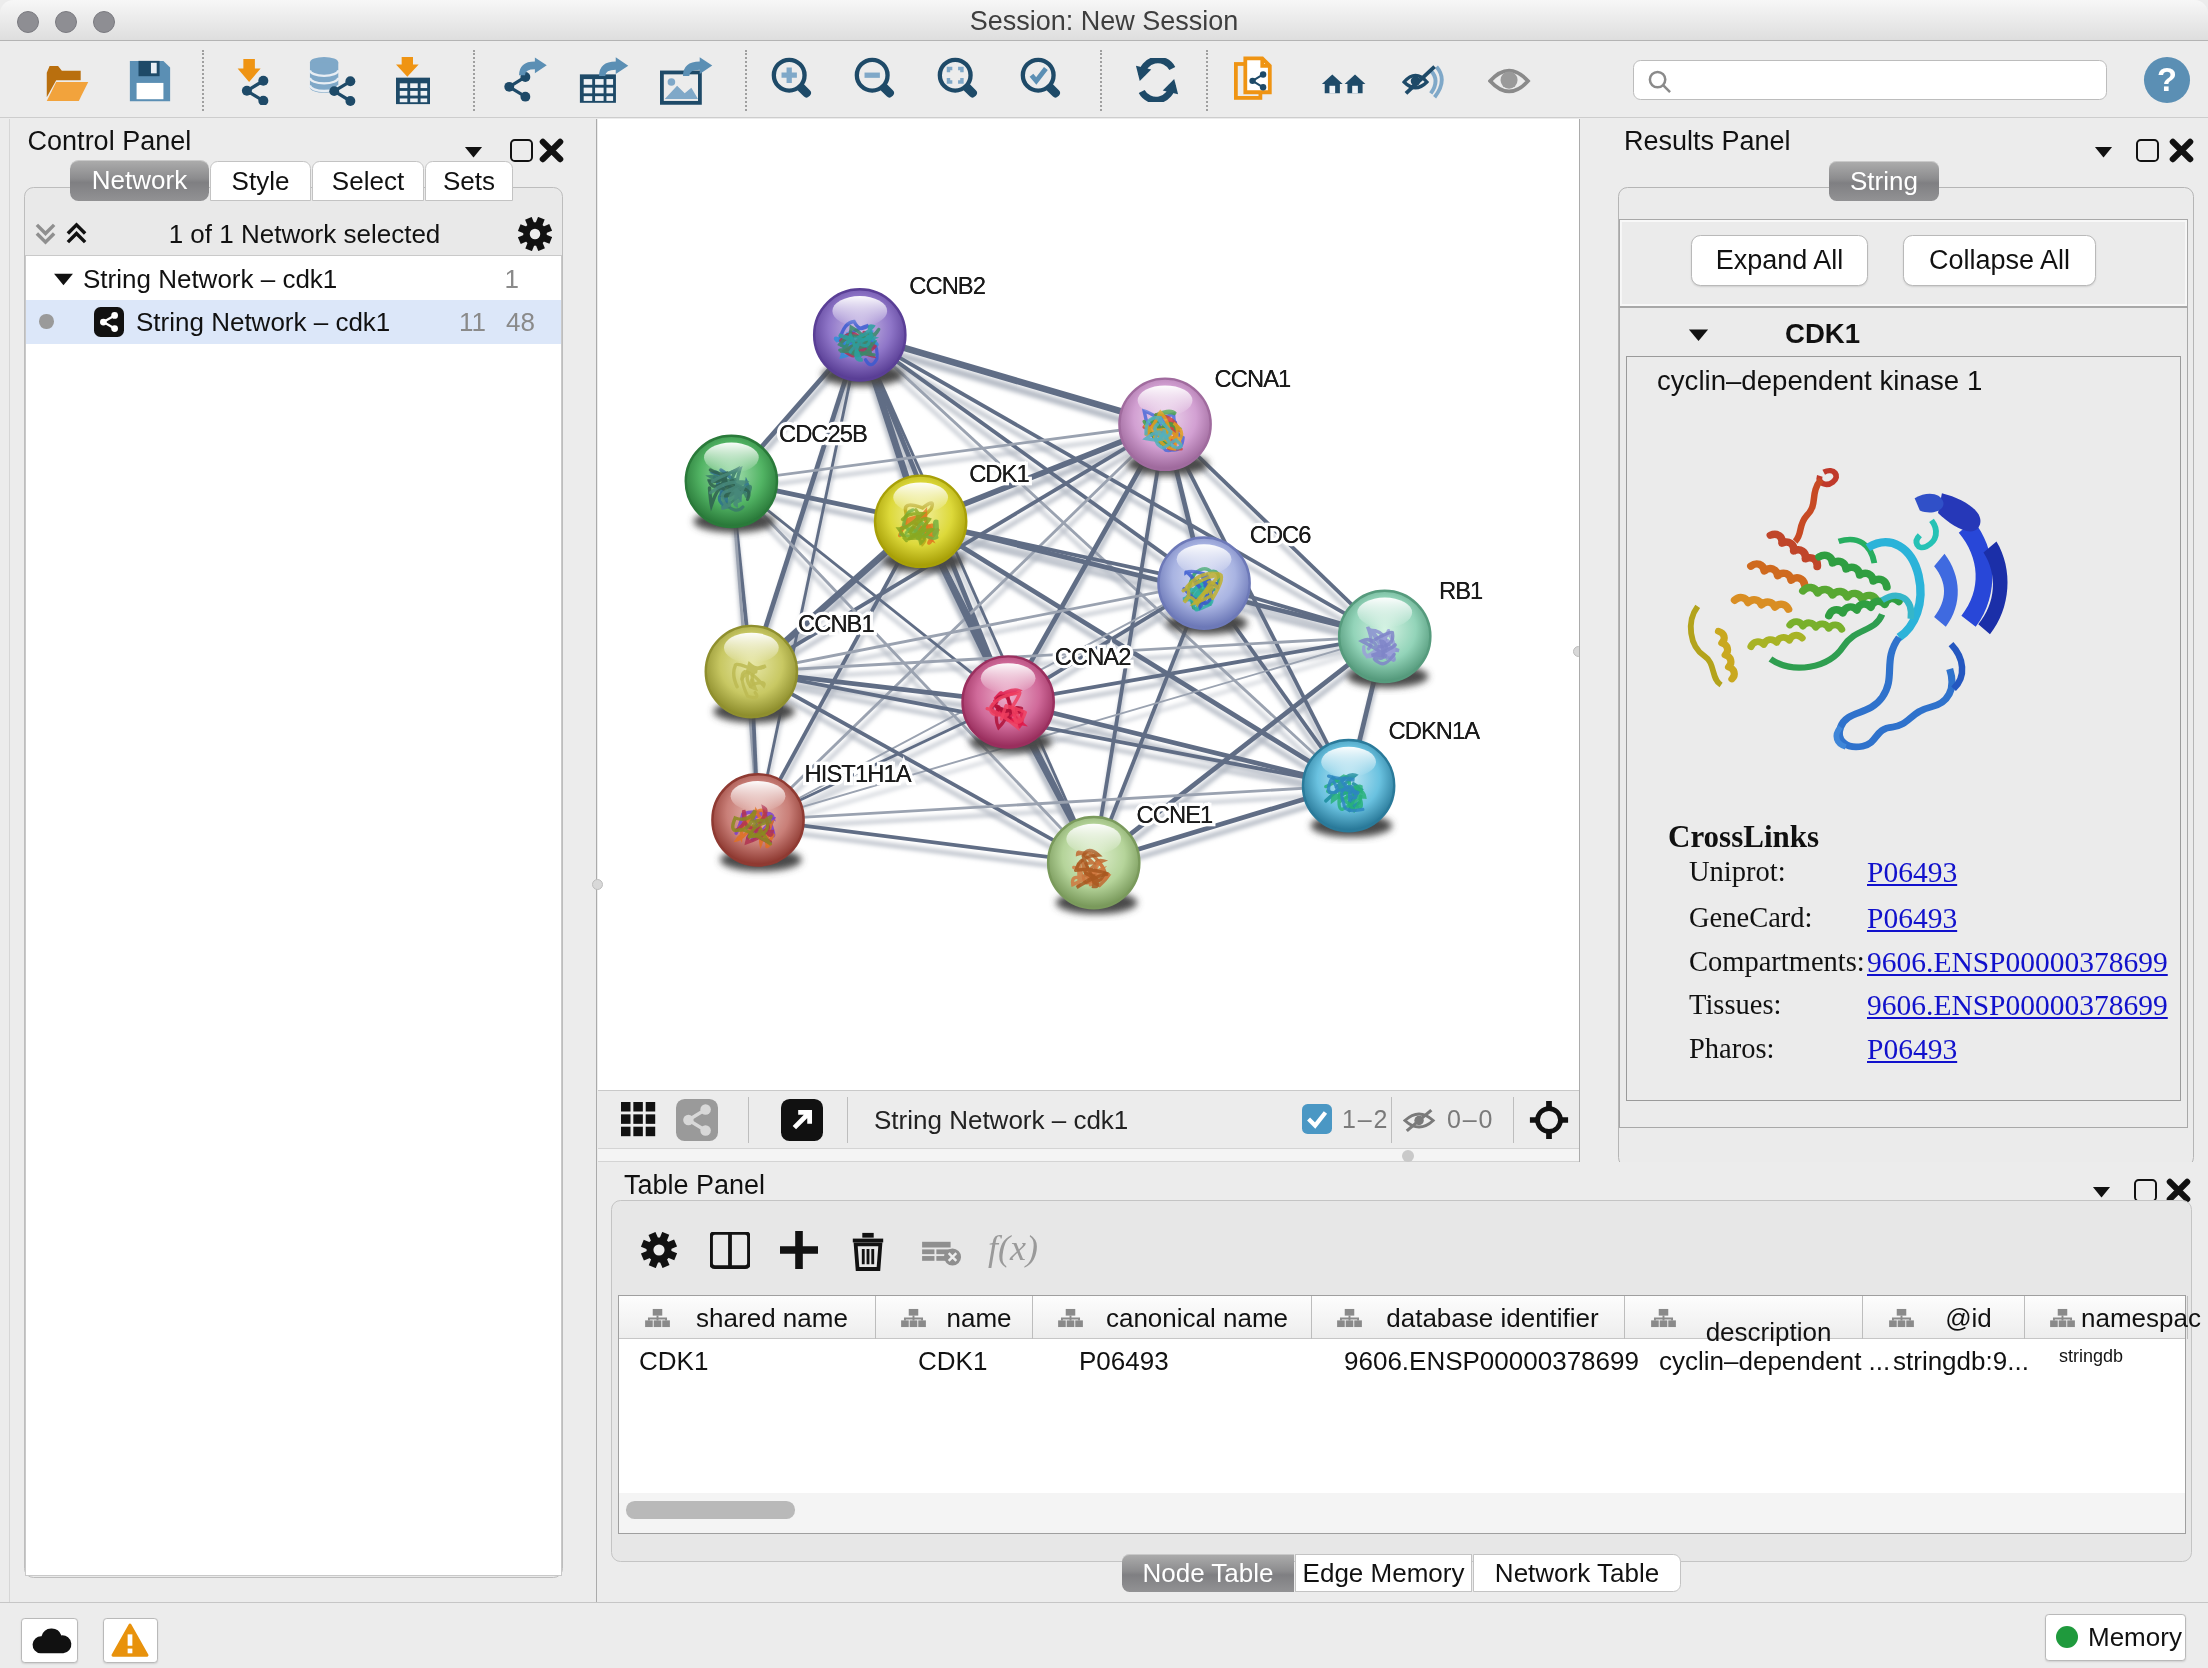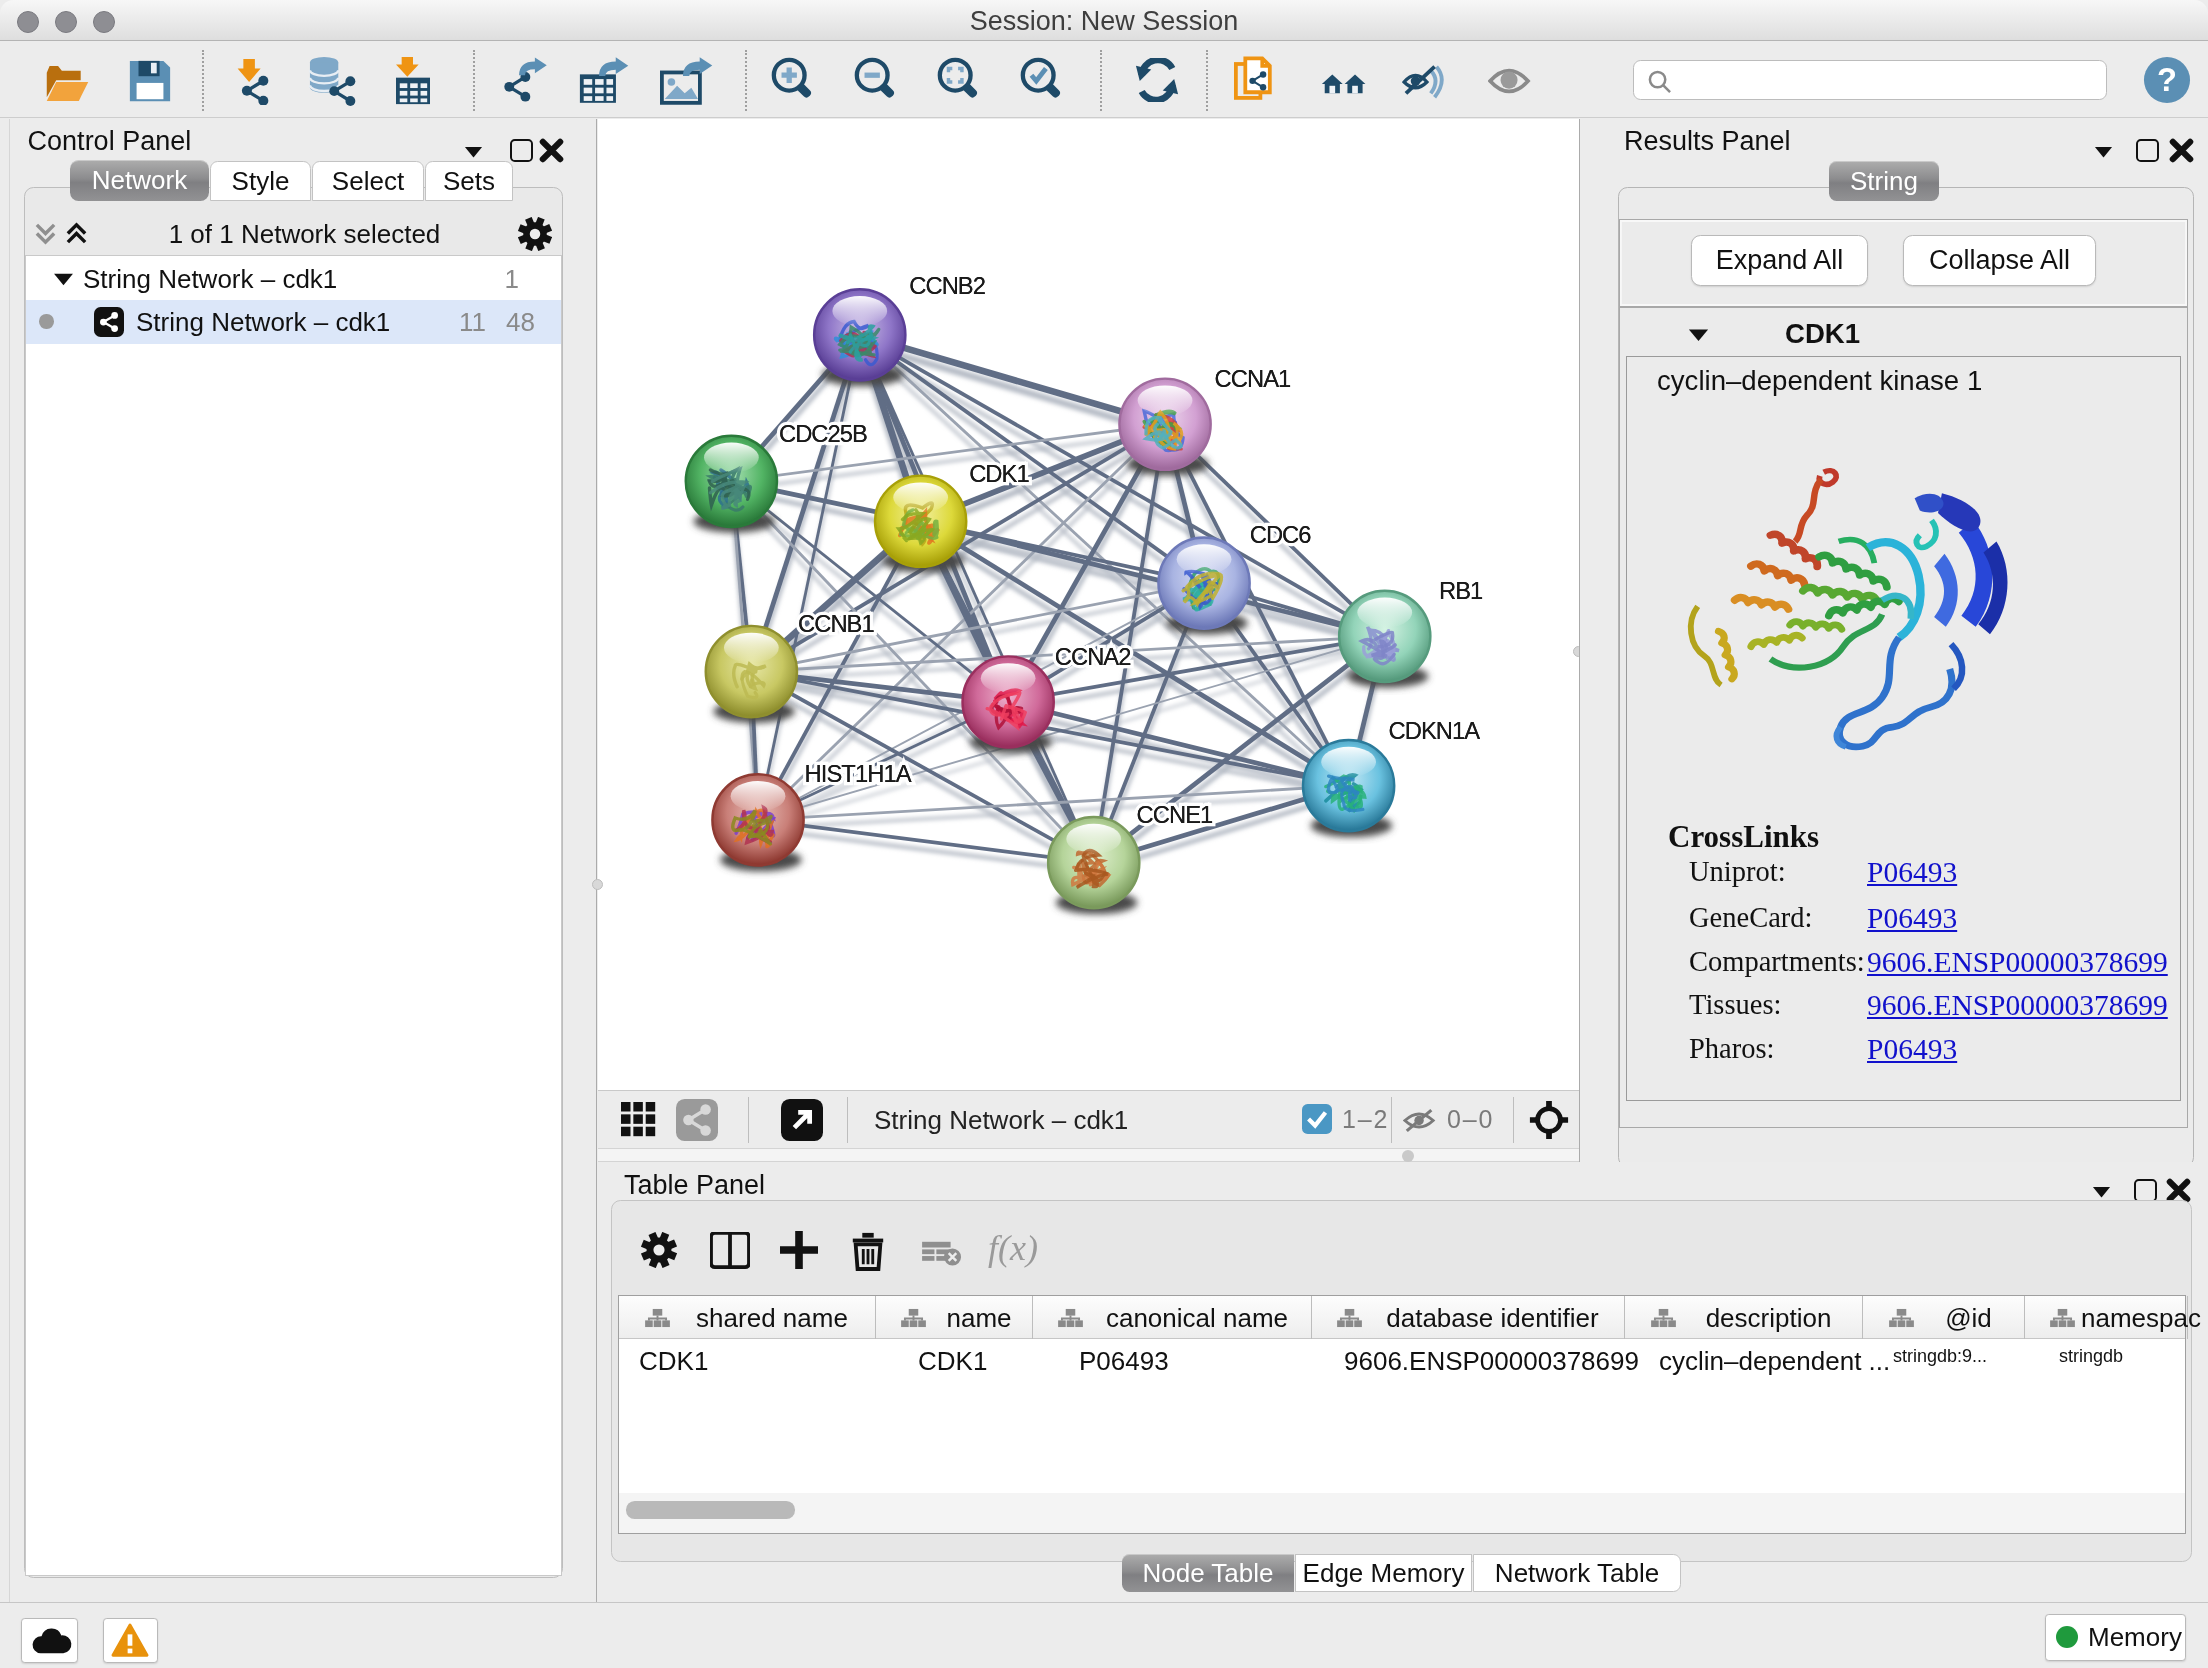--- a/index.html
+++ b/index.html
@@ -845,21 +845,21 @@
 <div class="abs" style="left:1027px;top:134px;width:238px;height:43px;border-right:1px solid #bdbdbd"></div>
 <svg style="position:absolute;left:1053px;top:146px" width="25" height="20" viewBox="0 0 26 21">
       <g fill="#8a8a8a">
         <rect x="8" y="1" width="10" height="7"></rect>
         <rect x="0" y="13" width="8" height="7"></rect>
         <rect x="9" y="13" width="8" height="7"></rect>
         <rect x="18" y="13" width="8" height="7"></rect>
         <path d="M13 8 L13 11 M4 13 L4 11 L22 11 L22 13 M13 11 L13 13" stroke="#8a8a8a" stroke-width="2" fill="none"></path>
       </g>
     </svg>
-<div class="abs" style="left:1083px;top:141px;width:175px;text-align:center;font-size:26px;color:#111">description</div>
+<div class="abs" style="left:1083px;top:155px;width:175px;text-align:center;font-size:26px;color:#111">description</div>
 <div class="abs" style="left:1265px;top:134px;width:162px;height:43px;border-right:1px solid #bdbdbd"></div>
 <svg style="position:absolute;left:1291px;top:146px" width="25" height="20" viewBox="0 0 26 21">
       <g fill="#8a8a8a">
         <rect x="8" y="1" width="10" height="7"></rect>
         <rect x="0" y="13" width="8" height="7"></rect>
         <rect x="9" y="13" width="8" height="7"></rect>
         <rect x="18" y="13" width="8" height="7"></rect>
         <path d="M13 8 L13 11 M4 13 L4 11 L22 11 L22 13 M13 11 L13 13" stroke="#8a8a8a" stroke-width="2" fill="none"></path>
       </g>
     </svg>
@@ -873,21 +873,21 @@
         <rect x="18" y="13" width="8" height="7"></rect>
         <path d="M13 8 L13 11 M4 13 L4 11 L22 11 L22 13 M13 11 L13 13" stroke="#8a8a8a" stroke-width="2" fill="none"></path>
       </g>
     </svg>
 <div class="abs" style="left:1483px;top:141px;width:100px;text-align:left;font-size:26px;color:#111">namespac</div>
 <div class="abs" style="left:41px;top:184px;font-size:26px;color:#111">CDK1</div>
 <div class="abs" style="left:320px;top:184px;font-size:26px;color:#111">CDK1</div>
 <div class="abs" style="left:481px;top:184px;font-size:26px;color:#111">P06493</div>
 <div class="abs" style="left:746px;top:184px;font-size:26px;color:#111">9606.ENSP00000378699</div>
 <div class="abs" style="left:1061px;top:184px;font-size:26px;color:#111">cyclin–dependent ...</div>
-<div class="abs" style="left:1295px;top:184px;font-size:18px;color:#111">stringdb:9...</div>
+<div class="abs" style="left:1295px;top:184px;font-size:26px;color:#111">stringdb:9...</div>
 <div class="abs" style="left:1461px;top:184px;font-size:18px;color:#111">stringdb</div>
 <div class="abs" style="left:21px;top:331px;width:1566px;height:40px;background:#f4f4f4"></div>
 <div class="abs" style="left:27.6px;top:339px;width:169px;height:18px;border-radius:8.6px;background:#b9b9b9"></div>
 <div class="gbtn" style="left:524px;top:392px;width:172px;height:38px;font-size:26px;line-height:38px;border-radius:7.6px 0 0 7.6px">Node Table</div>
 <div class="wtab" style="left:697px;top:392px;width:177px;height:38px;font-size:26px;line-height:36px">Edge Memory</div>
 <div class="wtab" style="left:875px;top:392px;width:208px;height:38px;font-size:26px;line-height:36px;border-radius:0 7.6px 7.6px 0">Network Table</div>
 </div>
 <div class="abs" style="left:0;top:1602px;width:2208px;height:67px;background:#ececec;border-top:1px solid #c6c6c6">
 <div class="btn" style="left:21px;top:15px;width:57px;height:45px;border-radius:3.8px"></div>
 <svg style="position:absolute;left:28.5px;top:22px" width="44" height="34" viewBox="0 0 46 36">

